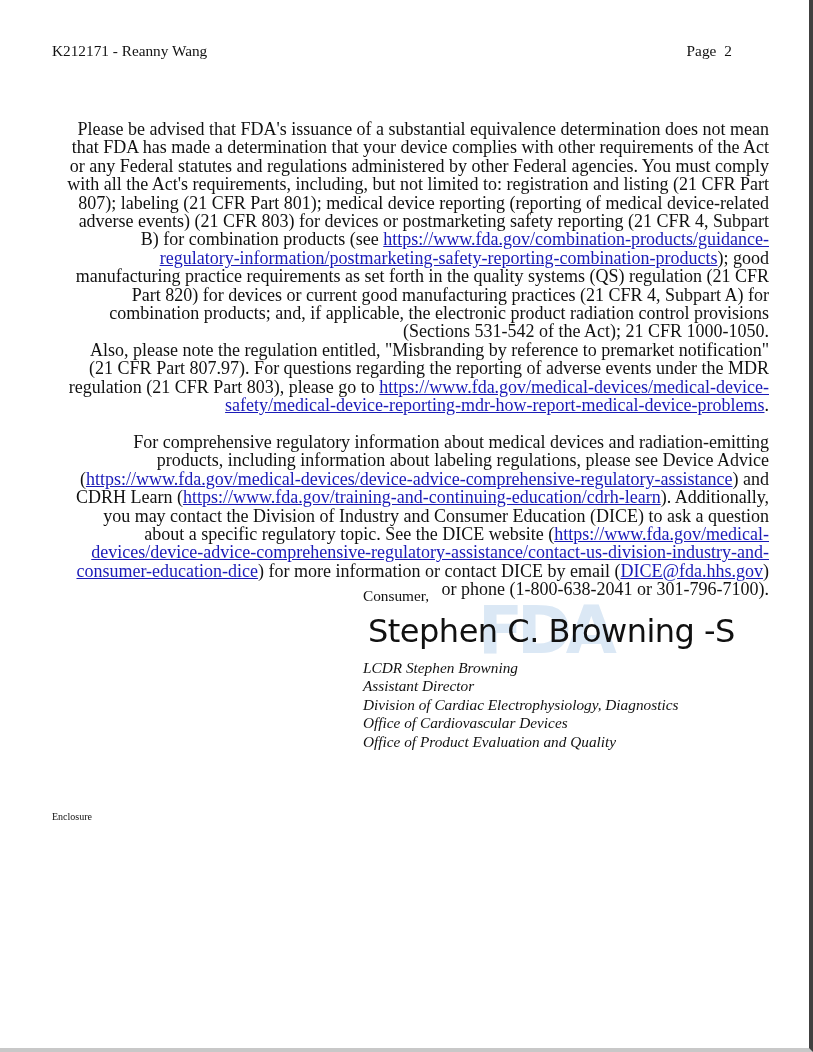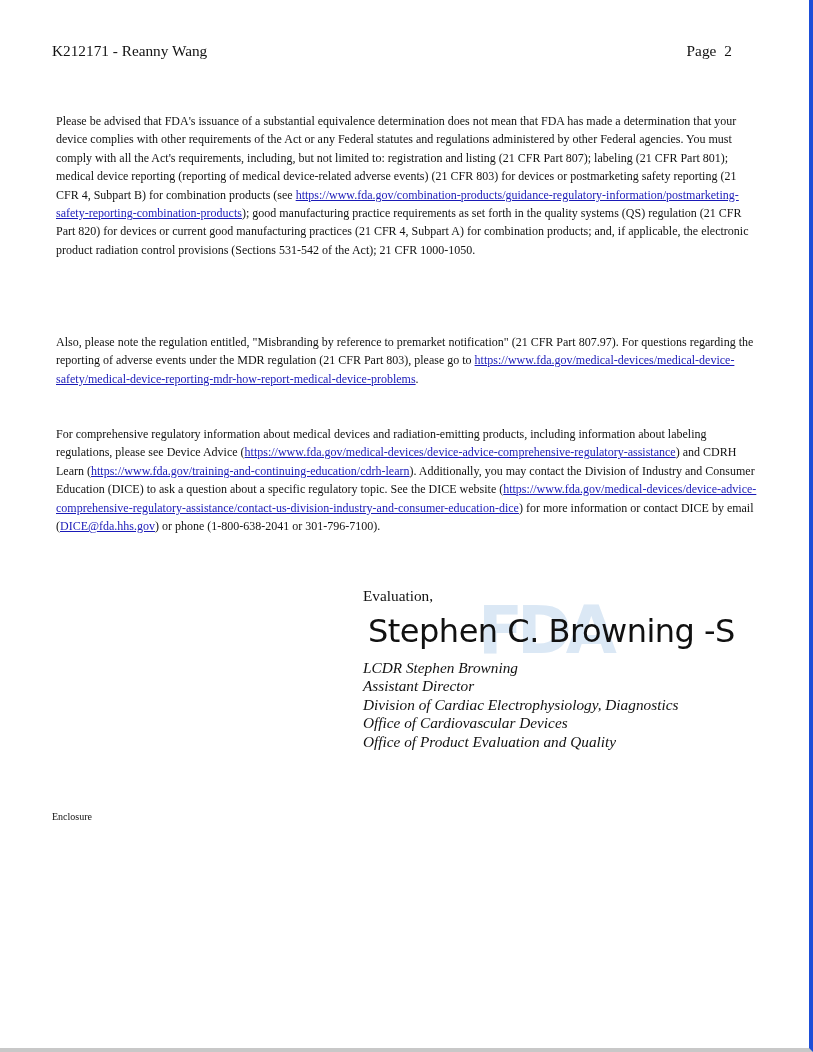--- a/index.html
+++ b/index.html
@@ -2,29 +2,29 @@
 <html><head>
 <meta charset="utf-8">
 <style>
   html, body { margin: 0; padding: 0; }
   body {
     width: 813px; height: 1052px; background: #ffffff; position: relative; overflow: hidden;
     font-family: "Liberation Serif", serif; color: #111;
   }
   .page {
     position: absolute; left: 0; top: 0; width: 809px; height: 1048px;
-    background: #fff; border-right: 4px solid #1d4ed8; border-bottom: 4px solid #c8c8c8;
+    background: #fff; border-right: 4px solid #404040; border-bottom: 4px solid #c8c8c8;
   }
   .header { position: absolute; top: 41px; left: 52px; right: 61px; font-size: 15.3px; line-height: 19px; }
   .header .left { position: absolute; left: 0; }
   .header .right { position: absolute; right: 16px; }
   .header .right span + span { margin-left: 8px; }
   .para {
-    position: absolute; left: 52px; width: 705px; font-size: 12px; line-height: 18.4px;
-    margin: 4px; white-space: pre-line;
+    position: absolute; left: 52px; width: 705px; font-size: 18px; line-height: 18.4px;
+    margin: 12px; white-space: pre-line; text-align: right;
   }
   a { color: #1a1ab8; text-decoration: underline; }
   .p1 { top: 108px; }
   .p2 { top: 329px; }
   .p3 { top: 421px; }
   .closing { position: absolute; left: 363px; top: 586px; font-size: 15.3px; line-height: 19px; }
   .watermark {
     position: absolute; left: 478px; top: 596px; font-family: "DejaVu Sans", sans-serif;
     font-weight: bold; font-size: 66px; letter-spacing: -6px; color: #dbe8f5; line-height: 70px;
   }
@@ -47,21 +47,21 @@
       <span>Page</span><span>2</span>
     </span>
   </div>
 
   <p class="para p1"><span>Please be advised that FDA's issuance of a substantial equivalence determination does not mean that FDA has made a determination that your device complies with other requirements of the Act or any Federal statutes and regulations administered by other Federal agencies. You must comply with all the Act's requirements, including, but not limited to: registration and listing (21 CFR Part 807); labeling (21 CFR Part 801); medical device reporting (reporting of medical device-related adverse events) (21 CFR 803) for devices or postmarketing safety reporting (21 CFR 4, Subpart B) for combination products (see </span><a>https://www.fda.gov/combination-products/guidance-regulatory-information/postmarketing-safety-reporting-combination-products</a><span>); good manufacturing practice requirements as set forth in the quality systems (QS) regulation (21 CFR Part 820) for devices or current good manufacturing practices (21 CFR 4, Subpart A) for combination products; and, if applicable, the electronic product radiation control provisions (Sections 531-542 of the Act); 21 CFR 1000-1050.</span></p>
 
   <p class="para p2"><span>Also, please note the regulation entitled, "Misbranding by reference to premarket notification" (21 CFR Part 807.97). For questions regarding the reporting of adverse events under the MDR regulation (21 CFR Part 803), please go to </span><a>https://www.fda.gov/medical-devices/medical-device-safety/medical-device-reporting-mdr-how-report-medical-device-problems</a><span>.</span></p>
 
   <p class="para p3"><span>For comprehensive regulatory information about medical devices and radiation-emitting products, including information about labeling regulations, please see Device Advice (</span><a>https://www.fda.gov/medical-devices/device-advice-comprehensive-regulatory-assistance</a><span>) and CDRH Learn (</span><a>https://www.fda.gov/training-and-continuing-education/cdrh-learn</a><span>). Additionally, you may contact the Division of Industry and Consumer Education (DICE) to ask a question about a specific regulatory topic. See the DICE website (</span><a>https://www.fda.gov/medical-devices/device-advice-comprehensive-regulatory-assistance/contact-us-division-industry-and-consumer-education-dice</a><span>) for more information or contact DICE by email (</span><a>DICE@fda.hhs.gov</a><span>) or phone (1-800-638-2041 or 301-796-7100).</span></p>
 
-  <div class="closing">Evaluation,</div>
+  <div class="closing">Consumer,</div>
   <div class="watermark">FDA</div>
   <div class="signature">Stephen C. Browning -S</div>
 
   <div class="sig-block">
     <div>LCDR Stephen Browning</div>
     <div>Assistant Director</div>
     <div>Division of Cardiac Electrophysiology, Diagnostics</div>
     <div>Office of Cardiovascular Devices</div>
     <div>Office of Product Evaluation and Quality</div>
   </div>

